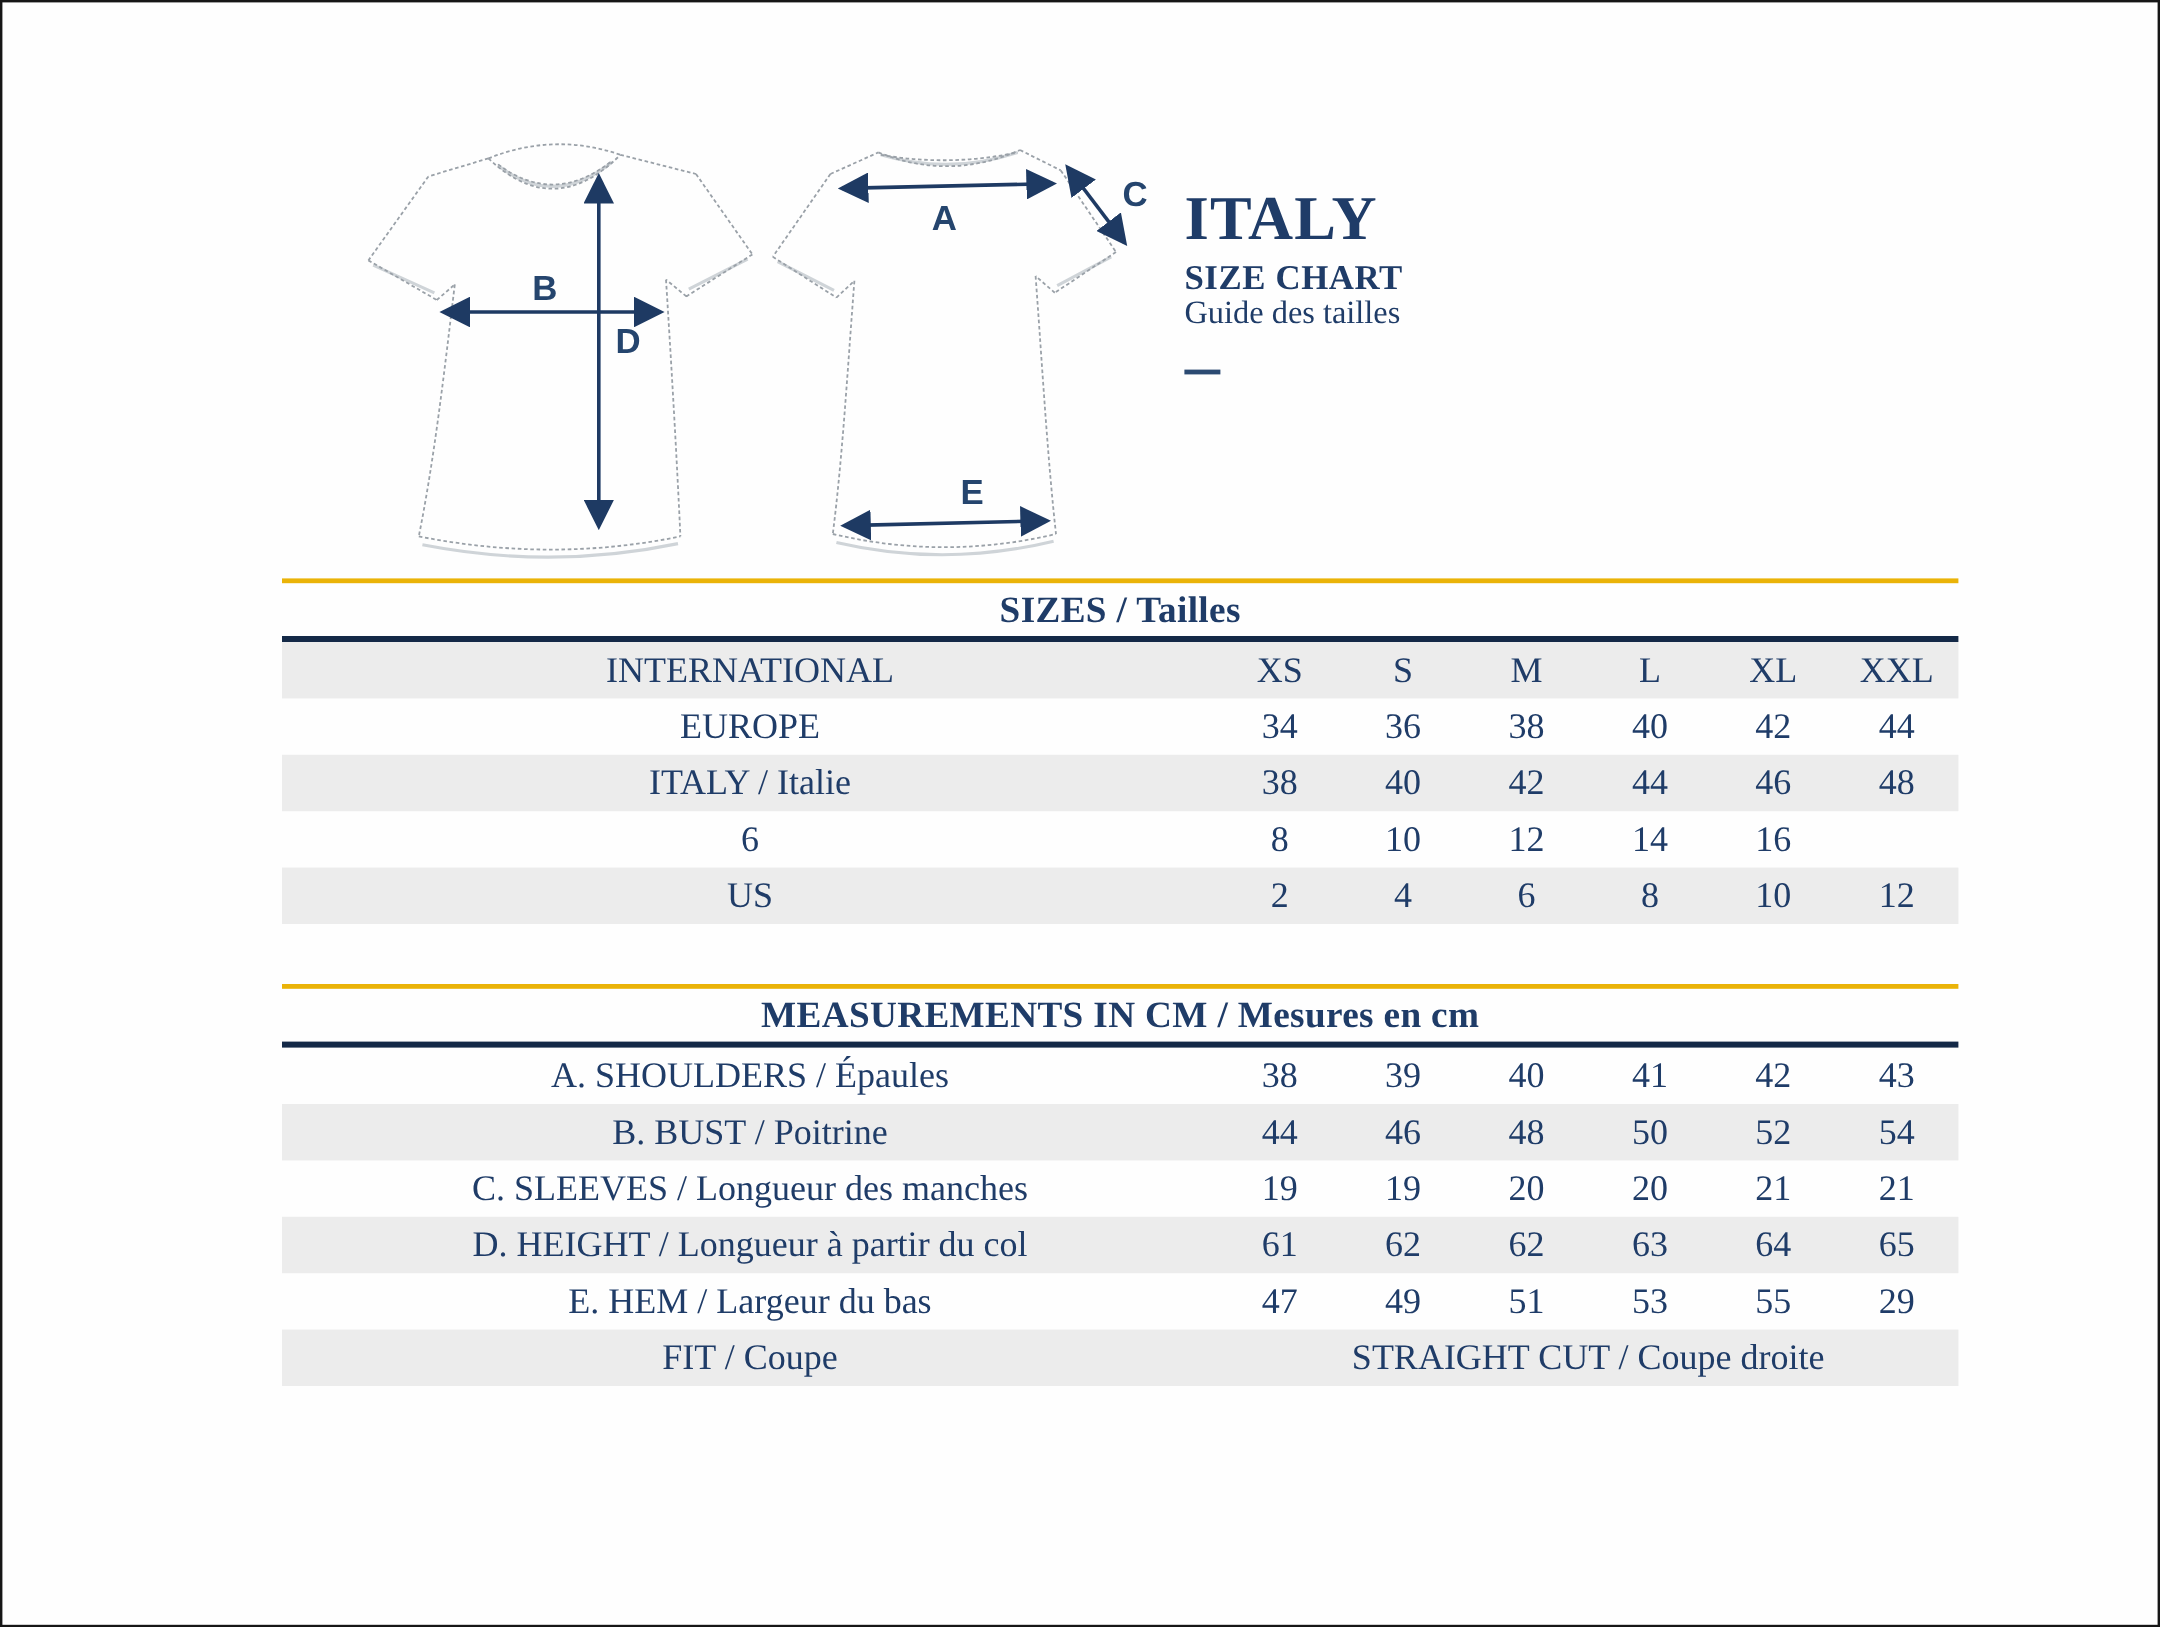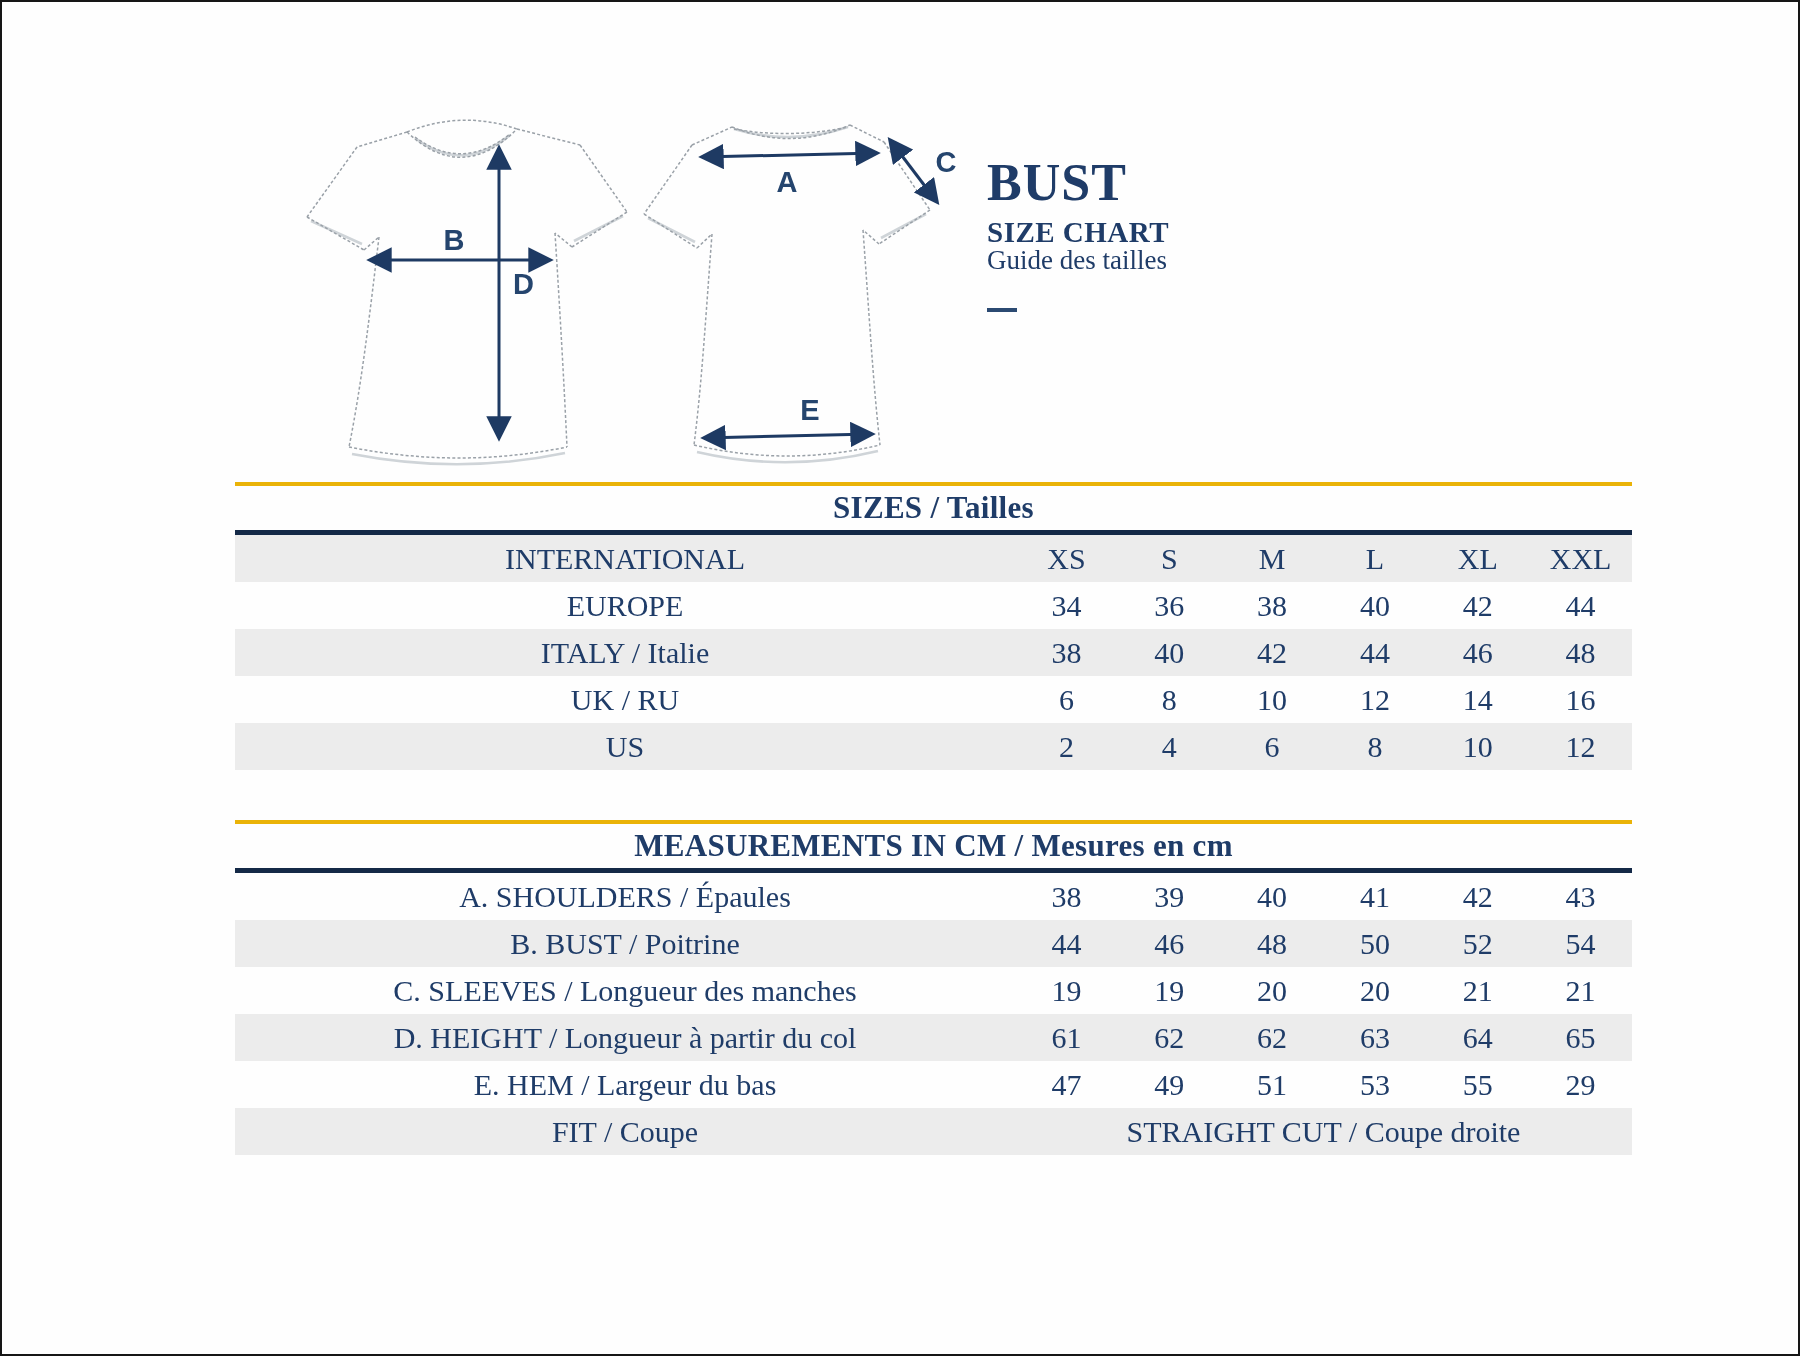--- a/index.html
+++ b/index.html
@@ -95,21 +95,21 @@
       <g>
         <text class="mlabel" x="172" y="148" text-anchor="middle">B</text>
         <text class="mlabel" x="231" y="192" text-anchor="start">D</text>
         <text class="mlabel" x="505" y="90" text-anchor="middle">A</text>
         <text class="mlabel" x="664" y="70" text-anchor="middle">C</text>
         <text class="mlabel" x="528" y="318" text-anchor="middle">E</text>
       </g>
     </svg>
 
     <div class="brand">
-      <div class="brand-title">BUST</div>
+      <div class="brand-title">ITALY</div>
       <div class="brand-sub">SIZE CHART</div>
       <div class="brand-sub-fr">Guide des tailles</div>
       <div class="brand-dash"></div>
     </div>
   </div>
 
   <div class="tables">
 
     <div>
       <div class="tbl-header">SIZES / Tailles</div>
@@ -135,21 +135,20 @@
       <div class="trow alt">
         <div class="tcell">ITALY / Italie</div>
         <div class="tcell">38</div>
         <div class="tcell">40</div>
         <div class="tcell">42</div>
         <div class="tcell">44</div>
         <div class="tcell">46</div>
         <div class="tcell">48</div>
       </div>
       <div class="trow">
-        <div class="tcell">UK / RU</div>
         <div class="tcell">6</div>
         <div class="tcell">8</div>
         <div class="tcell">10</div>
         <div class="tcell">12</div>
         <div class="tcell">14</div>
         <div class="tcell">16</div>
       </div>
       <div class="trow alt">
         <div class="tcell">US</div>
         <div class="tcell">2</div>

